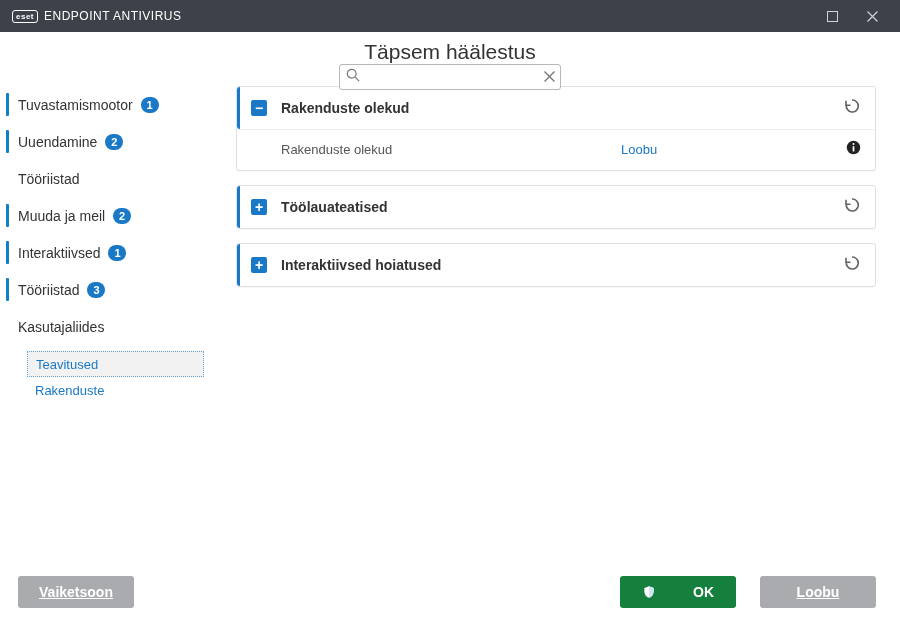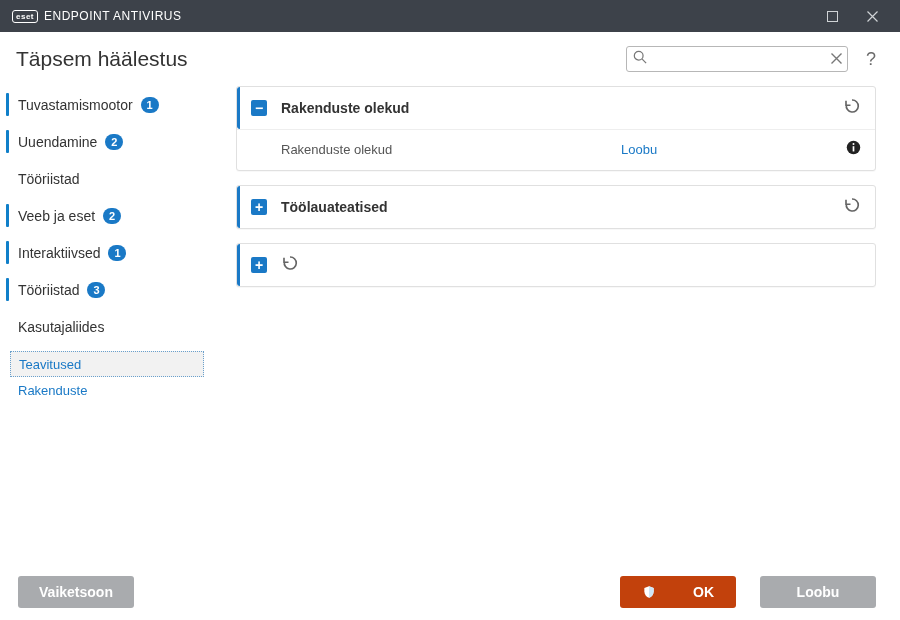--- a/index.html
+++ b/index.html
@@ -40,20 +40,21 @@
     color: #d0d3d6;
     cursor: pointer;
   }
   .titlebar .win-btn svg { width: 11px; height: 11px; }
 
   .header-row {
     height: 46px;
     display: flex;
     align-items: center;
     padding: 8px 16px 0 16px;
+    flex-direction: column;
   }
   .page-title {
     font-size: 21px;
     color: #333;
     font-weight: 400;
   }
   .header-row .spacer { flex: 1; }
   .search-wrap {
     position: relative;
     width: 222px;
@@ -140,21 +141,21 @@
     font-size: 13px;
     color: #1a79c6;
     cursor: pointer;
   }
   .side-sub.selected {
     border: 1px dotted #6aa0cc;
     background: #f2f2f2;
     margin: 0 4px 0 10px;
     padding-left: 8px;
   }
-  .sidebar .sub-wrap { padding-left: 0; }
+  .sidebar .sub-wrap { padding-left: 17px; }
 
   .content {
     flex: 1;
     padding: 8px 24px 0 24px;
   }
 
   .panel {
     border: 1px solid #e0e0e0;
     border-radius: 3px;
     background: #fff;
@@ -242,23 +243,24 @@
     display: inline-flex;
     align-items: center;
     justify-content: center;
     cursor: pointer;
     padding: 0 16px;
     gap: 6px;
   }
   .btn-grey {
     background: #a9abae;
     color: #fff;
+    text-decoration: underline;
   }
   .btn-blue {
-    background: #c2410c;
+    background: #15803d;
     color: #fff;
     gap: 37px;
   }
   .btn-blue svg { width: 14px; height: 14px; fill: #fff; }
   .footer .btn + .btn { margin-left: 24px; }
 </style>
 </head>
 <body>
 
 <div class="titlebar">
@@ -309,21 +311,21 @@
       <span class="badge">1</span>
     </div>
     <div class="side-item baractive">
       <span>Uuendamine</span>
       <span class="badge">2</span>
     </div>
     <div class="side-item">
       <span>Tööriistad</span>
     </div>
     <div class="side-item baractive">
-      <span>Veeb ja eset</span>
+      <span>Muuda ja meil</span>
       <span class="badge">2</span>
     </div>
     <div class="side-item baractive">
       <span>Interaktiivsed</span>
       <span class="badge">1</span>
     </div>
     <div class="side-item baractive">
       <span>Tööriistad</span>
       <span class="badge">3</span>
     </div>
@@ -374,20 +376,21 @@
           <svg viewBox="0 0 24 24">
               <path fill="none" stroke="currentColor" stroke-width="2.2" d="M4 5 v6 h6 M4.5 10.5 A8 8 0 1 0 12 4"></path>
             </svg>
         </div>
       </div>
     </div>
 
     <div class="panel">
       <div class="panel-header">
         <div class="toggle-box">+</div>
+        <div class="panel-title">Interaktiivsed hoiatused</div>
         <div class="revert">
           <svg viewBox="0 0 24 24">
               <path fill="none" stroke="currentColor" stroke-width="2.2" d="M4 5 v6 h6 M4.5 10.5 A8 8 0 1 0 12 4"></path>
             </svg>
         </div>
       </div>
     </div>
 
   </div>
 </div>

